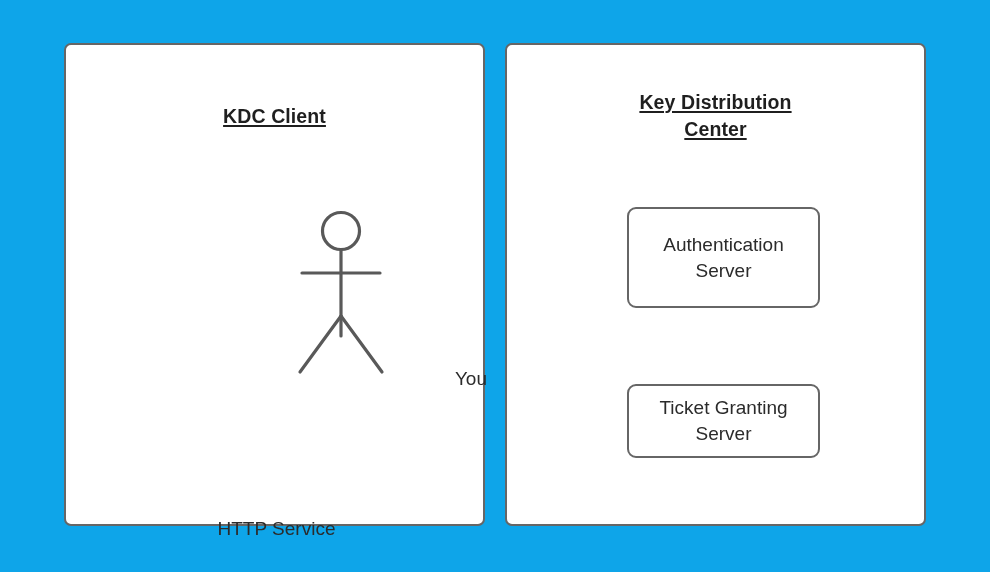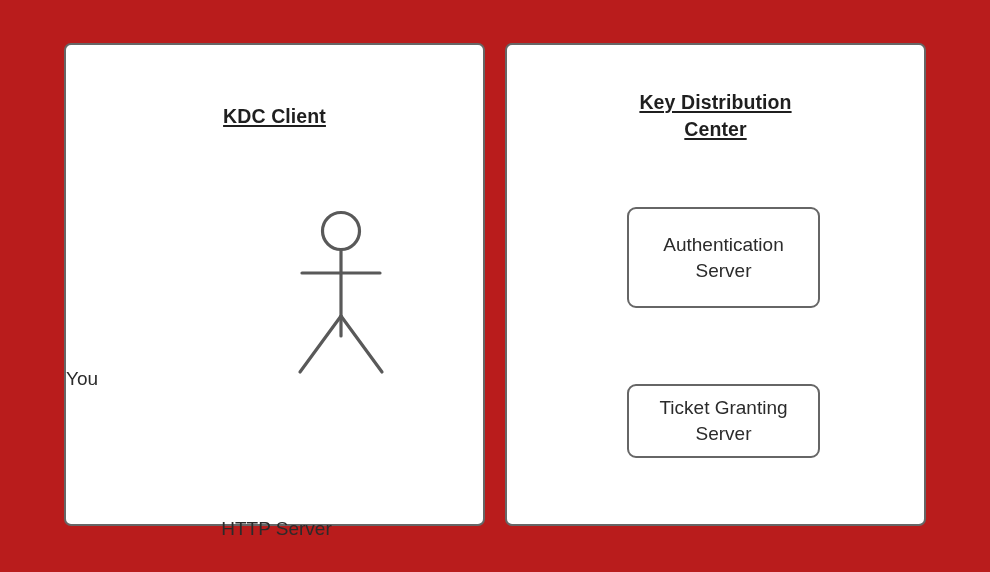--- a/index.html
+++ b/index.html
@@ -9,21 +9,21 @@
     background: #ffffff;
   }
   body {
     font-family: "Liberation Sans", sans-serif;
     -webkit-font-smoothing: antialiased;
   }
   #canvas {
     position: relative;
     width: 990px;
     height: 572px;
-    background: #b91c1c;
+    background: #0ea5e9;
     overflow: hidden;
   }
 
   
   .panel {
     position: absolute;
     box-sizing: border-box;
     background: #ffffff;
     border: 2px solid #666666;
     border-radius: 7px;
@@ -68,21 +68,21 @@
     top: 155px;
     width: 126px;
     height: 175px;
   }
   #actor svg { display: block; }
 
   .actor-label {
     position: absolute;
     left: 0;
     width: 421px;
-    text-align: left;
+    text-align: right;
     font-size: 19px;
     color: #2b2b2b;
     line-height: 24px;
   }
   #actor-caption { top: 322px; }
 
   
   #http-icon {
     position: absolute;
     left: 231px;
@@ -142,21 +142,21 @@
           <circle cx="63" cy="31" r="18.5"></circle>
           <line x1="63" y1="50" x2="63" y2="136"></line>
           <line x1="24" y1="73" x2="102" y2="73"></line>
           <line x1="63" y1="116" x2="22" y2="172"></line>
           <line x1="63" y1="116" x2="104" y2="172"></line>
         </g>
       </svg>
     </div>
     <div class="actor-label" id="actor-caption">You</div>
 
-    <div id="http-caption">HTTP Server</div>
+    <div id="http-caption">HTTP Service</div>
 
   </div>
 
   <div class="panel" id="panel-kdc">
 
     <div class="panel-title" id="kdc-title">
       <u>Key Distribution</u><br>
       <u>Center</u>
     </div>
 

